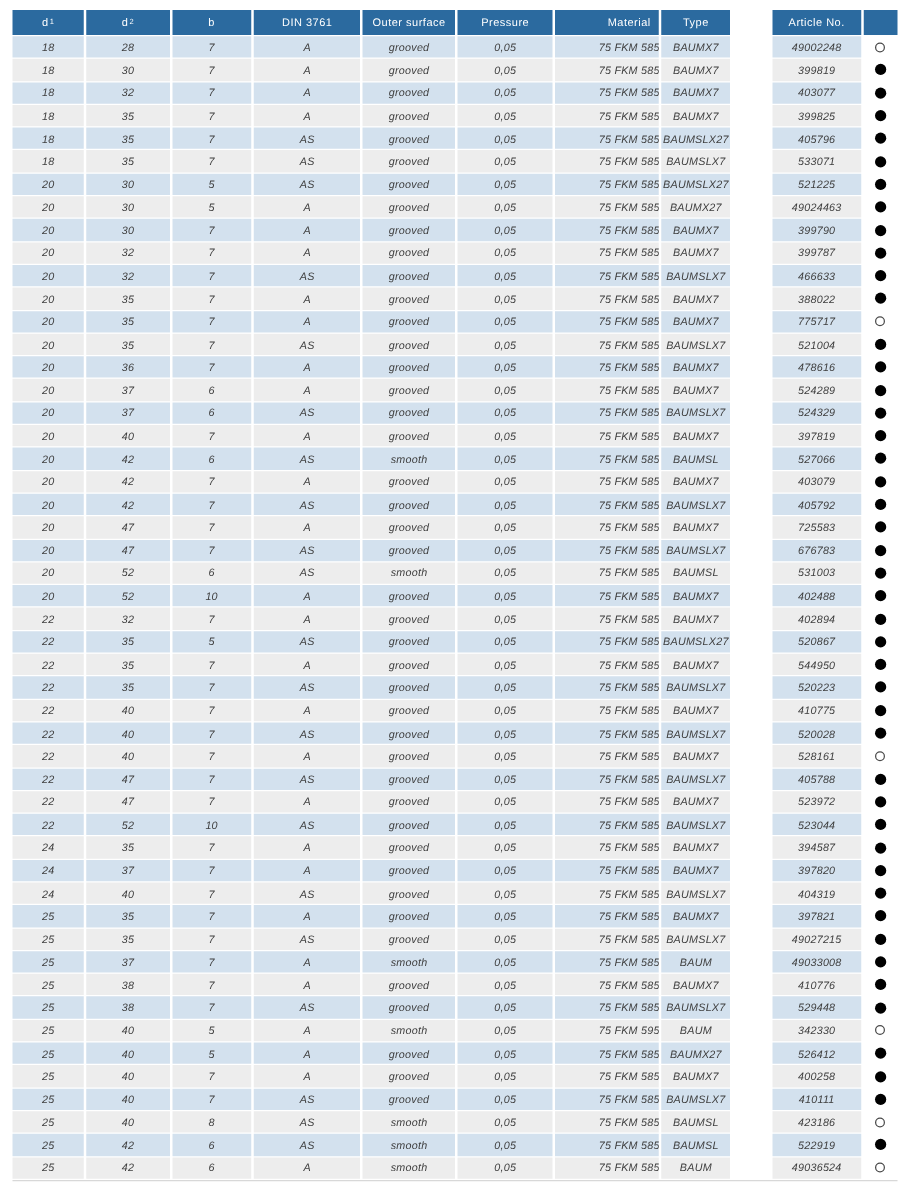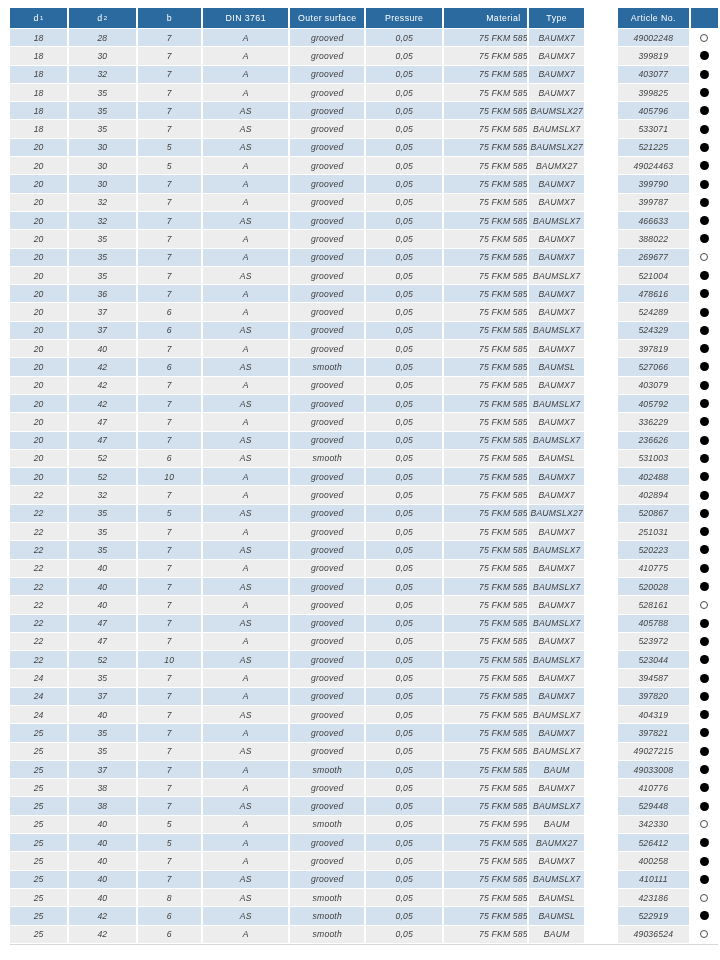--- a/index.html
+++ b/index.html
@@ -281,21 +281,21 @@
         </div>
         <div class="trow row blue">
           <div class="cell c0">20</div>
           <div class="cell c1">35</div>
           <div class="cell c2">7</div>
           <div class="cell c3">A</div>
           <div class="cell c4">grooved</div>
           <div class="cell c5">0,05</div>
           <div class="cell c6">75 FKM 585</div>
           <div class="cell c7">BAUMX7</div>
-          <div class="cell c8">269677</div>
+          <div class="cell c8">775717</div>
           <div class="cell c9">
             <span class="dot open"></span>
           </div>
         </div>
         <div class="trow row gray">
           <div class="cell c0">20</div>
           <div class="cell c1">35</div>
           <div class="cell c2">7</div>
           <div class="cell c3">AS</div>
           <div class="cell c4">grooved</div>
@@ -407,35 +407,35 @@
         </div>
         <div class="trow row gray">
           <div class="cell c0">20</div>
           <div class="cell c1">47</div>
           <div class="cell c2">7</div>
           <div class="cell c3">A</div>
           <div class="cell c4">grooved</div>
           <div class="cell c5">0,05</div>
           <div class="cell c6">75 FKM 585</div>
           <div class="cell c7">BAUMX7</div>
-          <div class="cell c8">336229</div>
+          <div class="cell c8">725583</div>
           <div class="cell c9">
             <span class="dot filled"></span>
           </div>
         </div>
         <div class="trow row blue">
           <div class="cell c0">20</div>
           <div class="cell c1">47</div>
           <div class="cell c2">7</div>
           <div class="cell c3">AS</div>
           <div class="cell c4">grooved</div>
           <div class="cell c5">0,05</div>
           <div class="cell c6">75 FKM 585</div>
           <div class="cell c7">BAUMSLX7</div>
-          <div class="cell c8">236626</div>
+          <div class="cell c8">676783</div>
           <div class="cell c9">
             <span class="dot filled"></span>
           </div>
         </div>
         <div class="trow row gray">
           <div class="cell c0">20</div>
           <div class="cell c1">52</div>
           <div class="cell c2">6</div>
           <div class="cell c3">AS</div>
           <div class="cell c4">smooth</div>
@@ -491,21 +491,21 @@
         </div>
         <div class="trow row gray">
           <div class="cell c0">22</div>
           <div class="cell c1">35</div>
           <div class="cell c2">7</div>
           <div class="cell c3">A</div>
           <div class="cell c4">grooved</div>
           <div class="cell c5">0,05</div>
           <div class="cell c6">75 FKM 585</div>
           <div class="cell c7">BAUMX7</div>
-          <div class="cell c8">251031</div>
+          <div class="cell c8">544950</div>
           <div class="cell c9">
             <span class="dot filled"></span>
           </div>
         </div>
         <div class="trow row blue">
           <div class="cell c0">22</div>
           <div class="cell c1">35</div>
           <div class="cell c2">7</div>
           <div class="cell c3">AS</div>
           <div class="cell c4">grooved</div>

